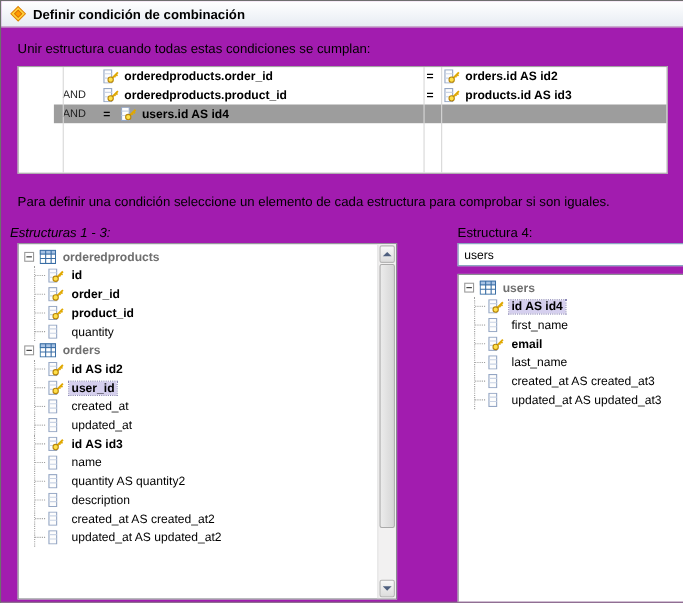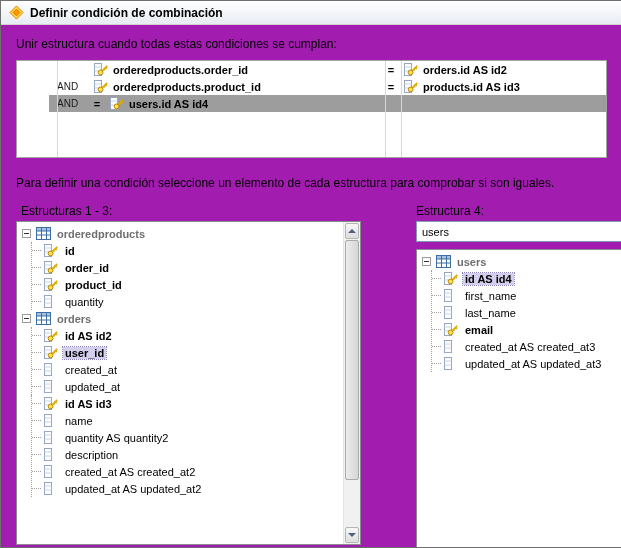--- a/index.html
+++ b/index.html
@@ -48,21 +48,21 @@
   .cell.prefix{width:40px;padding-left:8px;font-size:10px;color:#1a1a1a;flex:none;}
   .cell.expr{gap:4px;padding-left:4px;font-weight:bold;overflow:hidden;white-space:nowrap;}
   .cell.expr.left{flex:1;}
   .cell.expr.right{width:207px;flex:none;}
   .cell.eq{width:16px;flex:none;justify-content:center;font-weight:bold;}
   .v-line{position:absolute;top:0;bottom:0;width:1px;background:#d7d7d7;pointer-events:none;}
 
   
   .panels{position:relative;margin-top:13px;height:343px;}
   .panel-label{position:absolute;top:0;line-height:15px;}
-  .panel-label.left{left:20px;}
+  .panel-label.left{left:8px;font-style:italic;}
   .panel-label.right{left:415px;}
   .tree-box{
     position:absolute;
     background:#ffffff;
     border:1px solid #898c91;
     overflow:hidden;
   }
   .tree-box.left{left:15px;top:17px;width:345px;bottom:2px;}
   .tree-box.right{left:415px;top:45px;right:-1px;bottom:-1px;border-right:none;}
   .combo{
@@ -472,37 +472,37 @@
                 </svg>
               </span>
               <span class="t-label">first_name</span>
             </div>
             <div class="t-row t-child">
               <span class="node-icon">
                 <svg width="16" height="13" viewBox="0 0 16 13">
                   <rect x="1.5" y="0.5" width="7" height="12" fill="#fdfdfd" stroke="#94a6c4"></rect>
                   <line x1="1.5" y1="4" x2="8.5" y2="4" stroke="#c9d3e4"></line>
                   <line x1="1.5" y1="8" x2="8.5" y2="8" stroke="#c9d3e4"></line>
+                  <line x1="9.2" y1="7.8" x2="14.2" y2="2.8" stroke="#e0a800" stroke-width="1.7"></line>
+                  <line x1="12.4" y1="4.6" x2="13.8" y2="6" stroke="#e0a800" stroke-width="1.5"></line>
+                  <line x1="10.9" y1="6.1" x2="12" y2="7.2" stroke="#e0a800" stroke-width="1.5"></line>
+                  <circle cx="7.6" cy="9.4" r="2.4" fill="#ffe14a" stroke="#b8860b"></circle>
+                </svg>
+              </span>
+              <span class="t-label bold">email</span>
+            </div>
+            <div class="t-row t-child">
+              <span class="node-icon">
+                <svg width="16" height="13" viewBox="0 0 16 13">
+                  <rect x="1.5" y="0.5" width="7" height="12" fill="#fdfdfd" stroke="#94a6c4"></rect>
+                  <line x1="1.5" y1="4" x2="8.5" y2="4" stroke="#c9d3e4"></line>
+                  <line x1="1.5" y1="8" x2="8.5" y2="8" stroke="#c9d3e4"></line>
                 </svg>
               </span>
               <span class="t-label">last_name</span>
-            </div>
-            <div class="t-row t-child">
-              <span class="node-icon">
-                <svg width="16" height="13" viewBox="0 0 16 13">
-                  <rect x="1.5" y="0.5" width="7" height="12" fill="#fdfdfd" stroke="#94a6c4"></rect>
-                  <line x1="1.5" y1="4" x2="8.5" y2="4" stroke="#c9d3e4"></line>
-                  <line x1="1.5" y1="8" x2="8.5" y2="8" stroke="#c9d3e4"></line>
-                  <line x1="9.2" y1="7.8" x2="14.2" y2="2.8" stroke="#e0a800" stroke-width="1.7"></line>
-                  <line x1="12.4" y1="4.6" x2="13.8" y2="6" stroke="#e0a800" stroke-width="1.5"></line>
-                  <line x1="10.9" y1="6.1" x2="12" y2="7.2" stroke="#e0a800" stroke-width="1.5"></line>
-                  <circle cx="7.6" cy="9.4" r="2.4" fill="#ffe14a" stroke="#b8860b"></circle>
-                </svg>
-              </span>
-              <span class="t-label bold">email</span>
             </div>
             <div class="t-row t-child">
               <span class="node-icon">
                 <svg width="16" height="13" viewBox="0 0 16 13">
                   <rect x="1.5" y="0.5" width="7" height="12" fill="#fdfdfd" stroke="#94a6c4"></rect>
                   <line x1="1.5" y1="4" x2="8.5" y2="4" stroke="#c9d3e4"></line>
                   <line x1="1.5" y1="8" x2="8.5" y2="8" stroke="#c9d3e4"></line>
                 </svg>
               </span>
               <span class="t-label">created_at AS created_at3</span>

